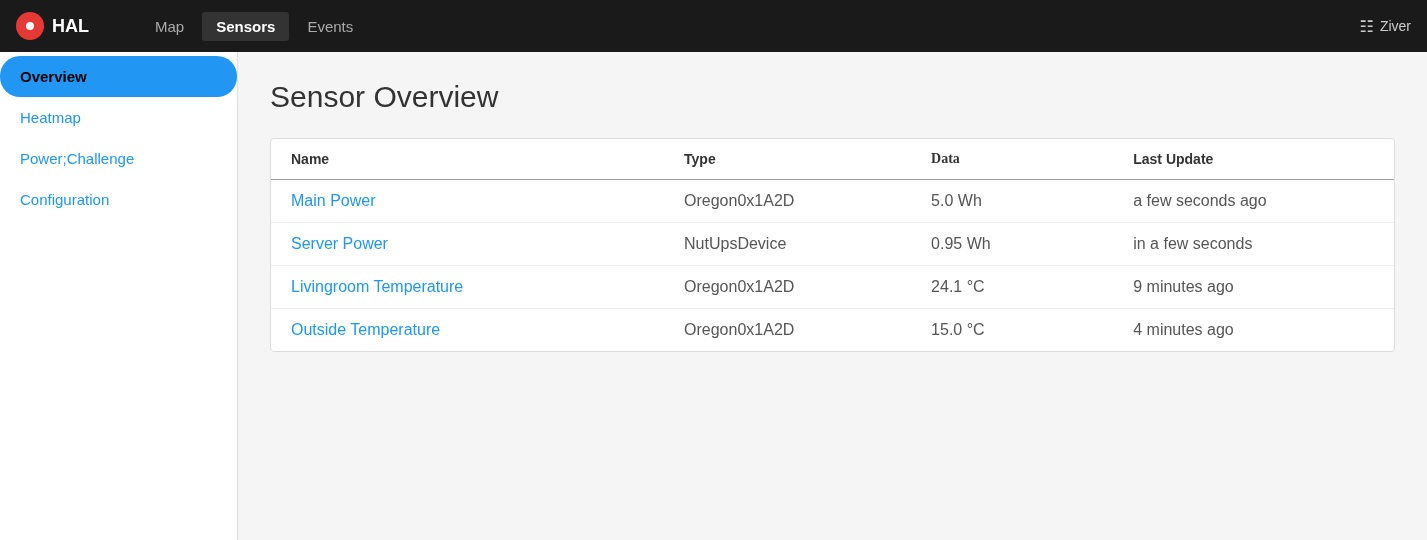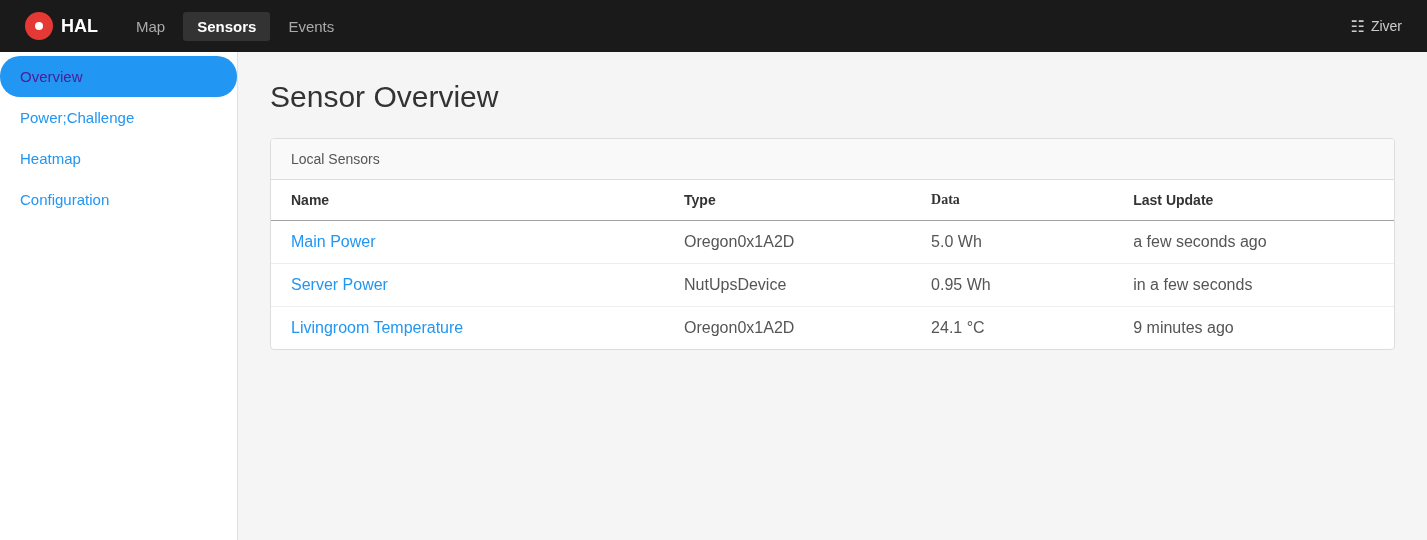--- a/index.html
+++ b/index.html
@@ -4,21 +4,22 @@
   <style>
     * { margin: 0; padding: 0; box-sizing: border-box; }
     body { font-family: Arial, sans-serif; font-size: 14px; background: #f5f5f5; }
 
     
     .topnav {
       background: #1a1a1a;
       display: flex;
       align-items: center;
       height: 52px;
-      padding: 0 25px;
+      padding: 0 16px;
+      gap: 28px;
     }
     .topnav-logo {
       display: flex;
       align-items: center;
       gap: 8px;
       color: white;
       font-size: 18px;
       font-weight: bold;
       margin-right: 24px;
     }
@@ -87,22 +88,22 @@
     .sidebar-item {
       display: block;
       padding: 12px 20px;
       cursor: pointer;
       font-size: 15px;
       text-decoration: none;
       color: #2196f3;
     }
     .sidebar-item.active {
       background: #2196f3;
-      color: #4c1d95;
-      font-weight: 400;
+      color: #000000;
+      font-weight: 700;
       border-radius: 20px;
     }
 
     
     .main {
       flex: 1;
       padding: 28px 32px;
       background: #f5f5f5;
       overflow: auto;
     }
@@ -176,30 +177,29 @@
   <div class="topnav-user">
     <span class="user-icon">☷</span>
     <span>Ziver</span>
   </div>
 </nav>
 
 <div class="layout">
 
   <aside class="sidebar">
     <a class="sidebar-item active">Overview</a>
+    <a class="sidebar-item">Heatmap</a>
     <a class="sidebar-item">Power;Challenge</a>
-    <a class="sidebar-item">Heatmap</a>
     <a class="sidebar-item">Configuration</a>
   </aside>
 
   <main class="main">
     <h1 class="page-title">Sensor Overview</h1>
 
     <div class="card">
-      <div class="card-header">Local Sensors</div>
       <table class="sensor-table">
         <thead>
           <tr>
             <th class="col-name">Name</th>
             <th class="col-type">Type</th>
             <th class="col-data">Data</th>
             <th class="col-update">Last Update</th>
           </tr>
         </thead>
         <tbody id="sensor-tbody">
@@ -214,17 +214,23 @@
               <td>NutUpsDevice</td>
               <td>0.95 Wh</td>
               <td>in a few seconds</td>
             </tr>
             <tr>
               <td class="name-cell col-name"><a class="sensor-link">Livingroom Temperature</a></td>
               <td>Oregon0x1A2D</td>
               <td>24.1 °C</td>
               <td>9 minutes ago</td>
             </tr>
+            <tr>
+              <td class="name-cell col-name"><a class="sensor-link">Outside Temperature</a></td>
+              <td>Oregon0x1A2D</td>
+              <td>15.0 °C</td>
+              <td>4 minutes ago</td>
+            </tr>
           </tbody>
       </table>
     </div>
   </main>
 </div>
 
 </body></html>

